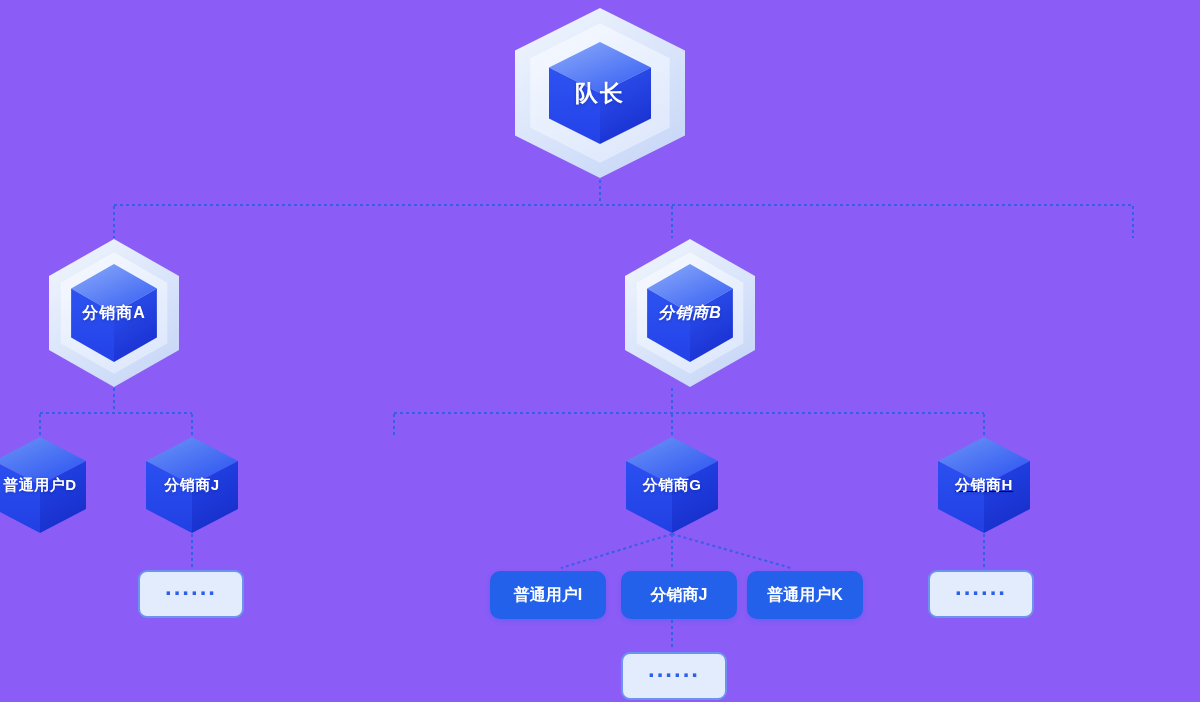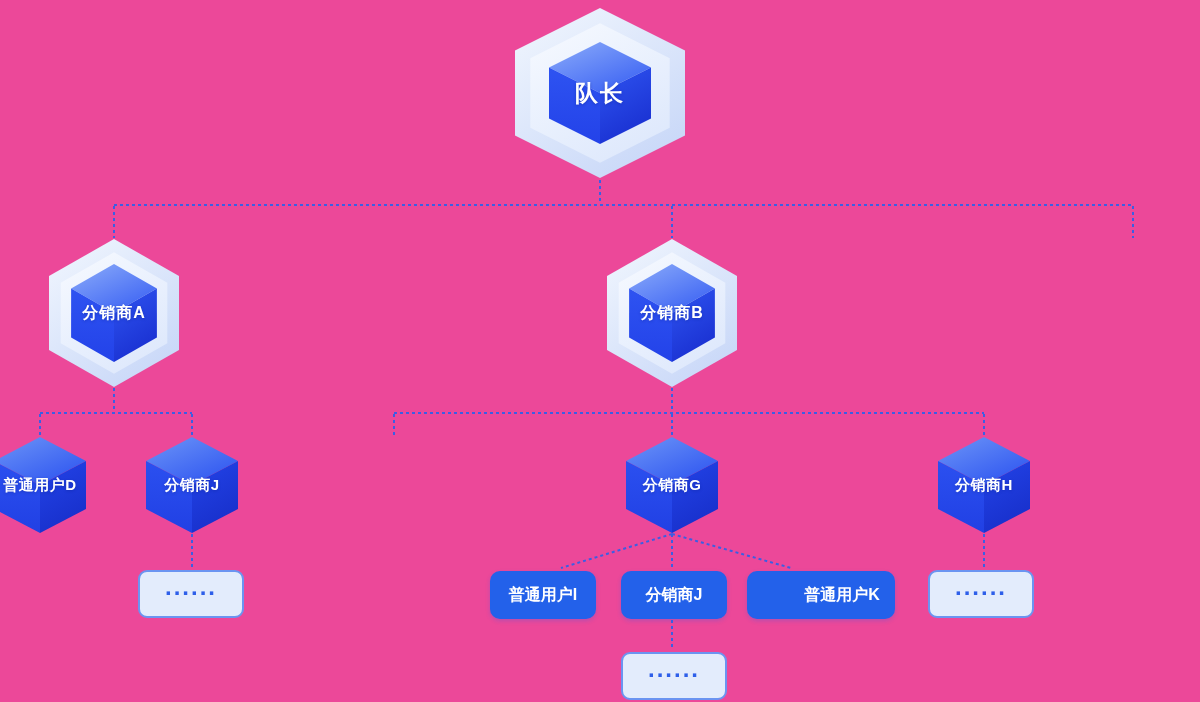--- a/index.html
+++ b/index.html
@@ -1,33 +1,33 @@
 <!DOCTYPE html>
 <html><head>
 <meta charset="utf-8">
 <style>
   html,body{margin:0;padding:0;background:#ffffff;}
   body{font-family:"Liberation Sans","DejaVu Sans",sans-serif;}
-  .stage{position:relative;width:1200px;height:702px;background:#ec4899;overflow:hidden;}
+  .stage{position:relative;width:1200px;height:702px;background:#8b5cf6;overflow:hidden;}
   .connectors{position:absolute;left:0;top:0;width:1200px;height:702px;pointer-events:none;}
   .connectors line{stroke:#3B5EE4;stroke-width:2;stroke-dasharray:3 3;}
 
   .node{position:absolute;display:flex;align-items:center;justify-content:center;}
   .node .hexsvg{position:absolute;left:0;top:0;width:100%;height:100%;}
   .node .lbl{position:relative;z-index:2;color:#ffffff;font-weight:bold;
              text-shadow:0 1px 3px rgba(16,38,150,.45);white-space:nowrap;}
 
   .hex-l1{width:170px;height:170px;}
   .hex-l1 .lbl{font-size:23px;letter-spacing:2px;}
   .hex-l2{width:130px;height:148px;}
   .hex-l2 .lbl{font-size:16px;letter-spacing:1px;}
   .hex-l3{width:92px;height:96px;}
   .hex-l3 .lbl{font-size:15px;letter-spacing:0.5px;}
 
-  .rect-node{position:absolute;width:106px;height:48px;border-radius:10px;
+  .rect-node{position:absolute;width:116px;height:48px;border-radius:10px;
              background:#2361EA;display:flex;align-items:center;justify-content:center;
              box-shadow:0 2px 4px rgba(35,97,234,.25);text-align:right;}
   .rect-node .lbl{color:#ffffff;font-weight:bold;font-size:16px;white-space:nowrap;}
 
   .more-node{position:absolute;width:106px;height:48px;border-radius:9px;
              background:#E3ECFC;border:2px solid #6B94F1;box-sizing:border-box;
              display:flex;align-items:center;justify-content:center;}
   .more-node .dots{color:#2E5FE9;font-weight:bold;font-size:24px;letter-spacing:2px;
                    transform:translateY(-30%);line-height:1;}
 </style>
@@ -111,21 +111,21 @@
     <svg class="hexsvg" viewBox="0 0 100 115.5" preserveAspectRatio="none">
       <polygon points="50,0 100,28.9 100,86.6 50,115.5 0,86.6 0,28.9" fill="url(#g-outer)"></polygon>
       <polygon points="50,10.4 91,34.1 91,81.4 50,105.1 9,81.4 9,34.1" fill="url(#g-mid)"></polygon>
       <polygon points="50,19.6 83,38.7 50,57.7 17,38.7" fill="url(#g-top2)"></polygon>
       <polygon points="17,38.7 50,57.7 50,95.9 17,76.8" fill="url(#g-left2)"></polygon>
       <polygon points="50,57.7 83,38.7 83,76.8 50,95.9" fill="url(#g-right2)"></polygon>
     </svg>
     <span class="lbl">分销商A</span>
   </div>
 
-  <div class="node hex-l2" style="left:607px;top:239px;">
+  <div class="node hex-l2" style="left:625px;top:239px;font-style:italic;">
     <svg class="hexsvg" viewBox="0 0 100 115.5" preserveAspectRatio="none">
       <polygon points="50,0 100,28.9 100,86.6 50,115.5 0,86.6 0,28.9" fill="url(#g-outer)"></polygon>
       <polygon points="50,10.4 91,34.1 91,81.4 50,105.1 9,81.4 9,34.1" fill="url(#g-mid)"></polygon>
       <polygon points="50,19.6 83,38.7 50,57.7 17,38.7" fill="url(#g-top2)"></polygon>
       <polygon points="17,38.7 50,57.7 50,95.9 17,76.8" fill="url(#g-left2)"></polygon>
       <polygon points="50,57.7 83,38.7 83,76.8 50,95.9" fill="url(#g-right2)"></polygon>
     </svg>
     <span class="lbl">分销商B</span>
   </div>
 
@@ -151,36 +151,36 @@
 
   <div class="node hex-l3" style="left:626px;top:437px;">
     <svg class="hexsvg" viewBox="0 0 100 115.5" preserveAspectRatio="none">
       <polygon points="50,0 100,28.9 50,57.7 0,28.9" fill="url(#g-top3)"></polygon>
       <polygon points="0,28.9 50,57.7 50,115.5 0,86.6" fill="url(#g-left3)"></polygon>
       <polygon points="50,57.7 100,28.9 100,86.6 50,115.5" fill="url(#g-right3)"></polygon>
     </svg>
     <span class="lbl">分销商G</span>
   </div>
 
-  <div class="node hex-l3" style="left:938px;top:437px;">
+  <div class="node hex-l3" style="left:938px;top:437px;text-decoration:underline;">
     <svg class="hexsvg" viewBox="0 0 100 115.5" preserveAspectRatio="none">
       <polygon points="50,0 100,28.9 50,57.7 0,28.9" fill="url(#g-top3)"></polygon>
       <polygon points="0,28.9 50,57.7 50,115.5 0,86.6" fill="url(#g-left3)"></polygon>
       <polygon points="50,57.7 100,28.9 100,86.6 50,115.5" fill="url(#g-right3)"></polygon>
     </svg>
     <span class="lbl">分销商H</span>
   </div>
 
   <div class="rect-node" style="left:490px;top:571px;">
     <span class="lbl">普通用户I</span>
   </div>
   <div class="rect-node" style="left:621px;top:571px;">
     <span class="lbl">分销商J</span>
   </div>
-  <div class="rect-node" style="left:747px;top:571px;padding-left:42px;">
+  <div class="rect-node" style="left:747px;top:571px;">
     <span class="lbl">普通用户K</span>
   </div>
 
   <div class="more-node" style="left:138px;top:570px;">
     <span class="dots">......</span>
   </div>
   <div class="more-node" style="left:928px;top:570px;">
     <span class="dots">......</span>
   </div>
   <div class="more-node" style="left:621px;top:652px;">

